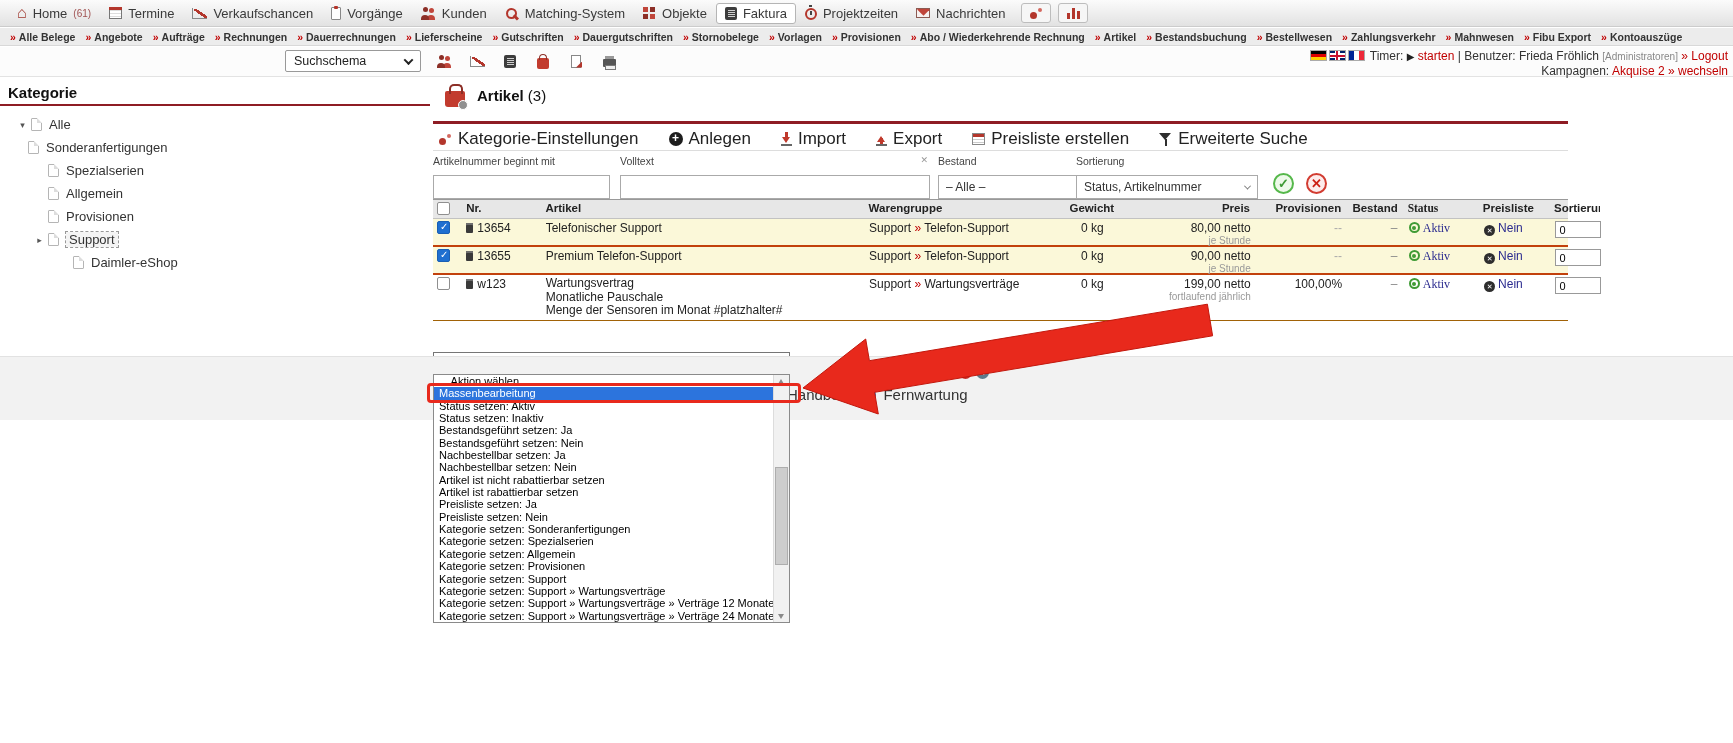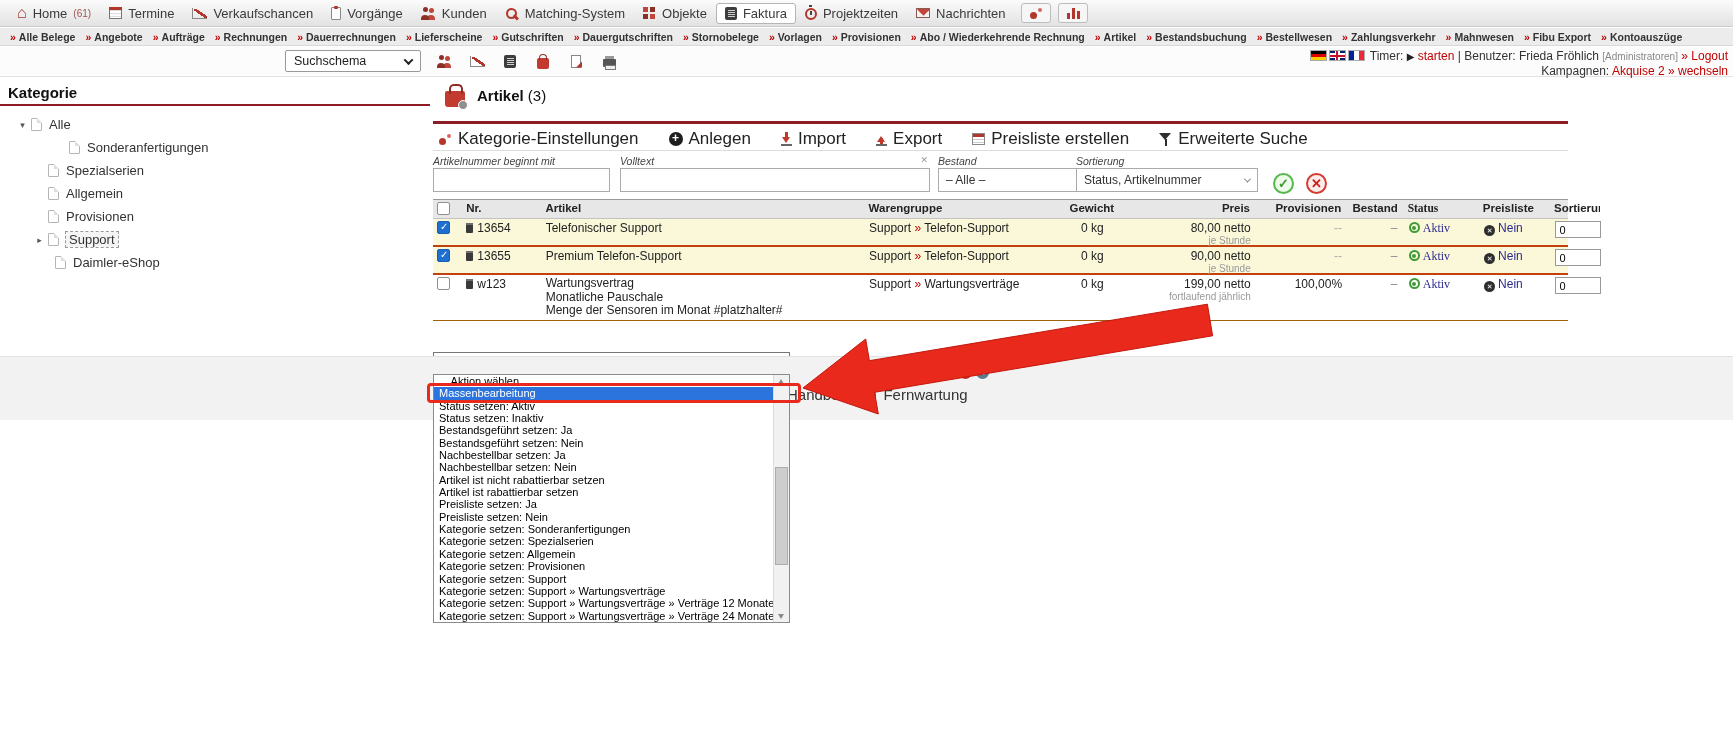--- a/index.html
+++ b/index.html
@@ -47,21 +47,21 @@
   .main { position:absolute; left:433px; top:77px; width:1135px; }
   .main-title { position:absolute; left:44px; top:10px; font-size:15px; color:#111; }
   .main-title b { font-weight:bold; }
   .main-rule { position:absolute; left:0; top:44px; width:1135px; height:3px; background:#8e1c24; }
   .toolbar { position:absolute; left:6px; top:52px; display:flex; gap:30px; align-items:center; }
   .tb-item { display:flex; align-items:center; gap:6px; font-size:17px; color:#222; cursor:pointer; white-space:nowrap; }
   .toolbar-sep { position:absolute; left:0; top:73px; width:1135px; height:1px; background:#ddd; }
 
   .filters { position:absolute; left:0; top:66px; width:1135px; height:56px; }
   .fgroup { position:absolute; top:12px; }
-  .flabel { font-size:10.5px; color:#444; margin-bottom:1px;font-style:italic; }
+  .flabel { font-size:10.5px; color:#444; margin-bottom:8px; }
   .ftext { width:100%; height:24px; border:1px solid #aaa; font-size:12px; padding:0 4px; font-family:"Liberation Sans",sans-serif; }
   .fselect { width:100%; height:24px; border:1px solid #aaa; background:#fff; display:flex; align-items:center; justify-content:space-between; padding:0 7px; font-size:12px; color:#333; cursor:pointer; }
   .clear-x { position:absolute; right:2px; top:0; font-size:9px; color:#999; cursor:pointer; }
   .round-btn { position:absolute; top:30px; width:21px; height:21px; border-radius:50%; text-align:center; line-height:17px; font-size:13px; font-weight:bold; cursor:pointer; }
   .btn-ok { left:840px; border:2px solid #56b84b; background:#eefaea; color:#3f9b35; }
   .btn-cancel { left:873px; border:2px solid #d23c31; background:#fdecec; color:#cc1f14; }
 
   
   .table { position:absolute; left:0; top:122px; width:1135px; border-top:1px solid #999; }
   .trow { white-space:nowrap; font-size:12px; color:#222; }
@@ -353,42 +353,42 @@
 
 <div class="sidebar">
   <div class="sidebar-title">Kategorie</div>
   <div class="sidebar-rule"></div>
   <div class="tree">
     <div class="tree-row" style="padding-left:16px">
         <span class="caret">▾</span>
         <span class="page-ic"></span>
         <span class="tree-label">Alle</span>
       </div>
-    <div class="tree-row" style="padding-left:67px">
+    <div class="tree-row" style="padding-left:26px">
         <span class="page-ic"></span>
         <span class="tree-label">Sonderanfertigungen</span>
       </div>
     <div class="tree-row" style="padding-left:46px">
         <span class="page-ic"></span>
         <span class="tree-label">Spezialserien</span>
       </div>
     <div class="tree-row" style="padding-left:46px">
         <span class="page-ic"></span>
         <span class="tree-label">Allgemein</span>
       </div>
     <div class="tree-row" style="padding-left:46px">
         <span class="page-ic"></span>
         <span class="tree-label">Provisionen</span>
       </div>
     <div class="tree-row" style="padding-left:33px">
         <span class="caret">▸</span>
         <span class="page-ic"></span>
         <span class="tree-label selected">Support</span>
       </div>
-    <div class="tree-row" style="padding-left:53px">
+    <div class="tree-row" style="padding-left:71px">
         <span class="page-ic"></span>
         <span class="tree-label">Daimler-eShop</span>
       </div>
   </div>
 </div>
 
 <div class="main">
   <span class="ic-bag-lg"></span>
   <div class="main-title"><b>Artikel</b> <span>(3)</span></div>
   <div class="main-rule"></div>

